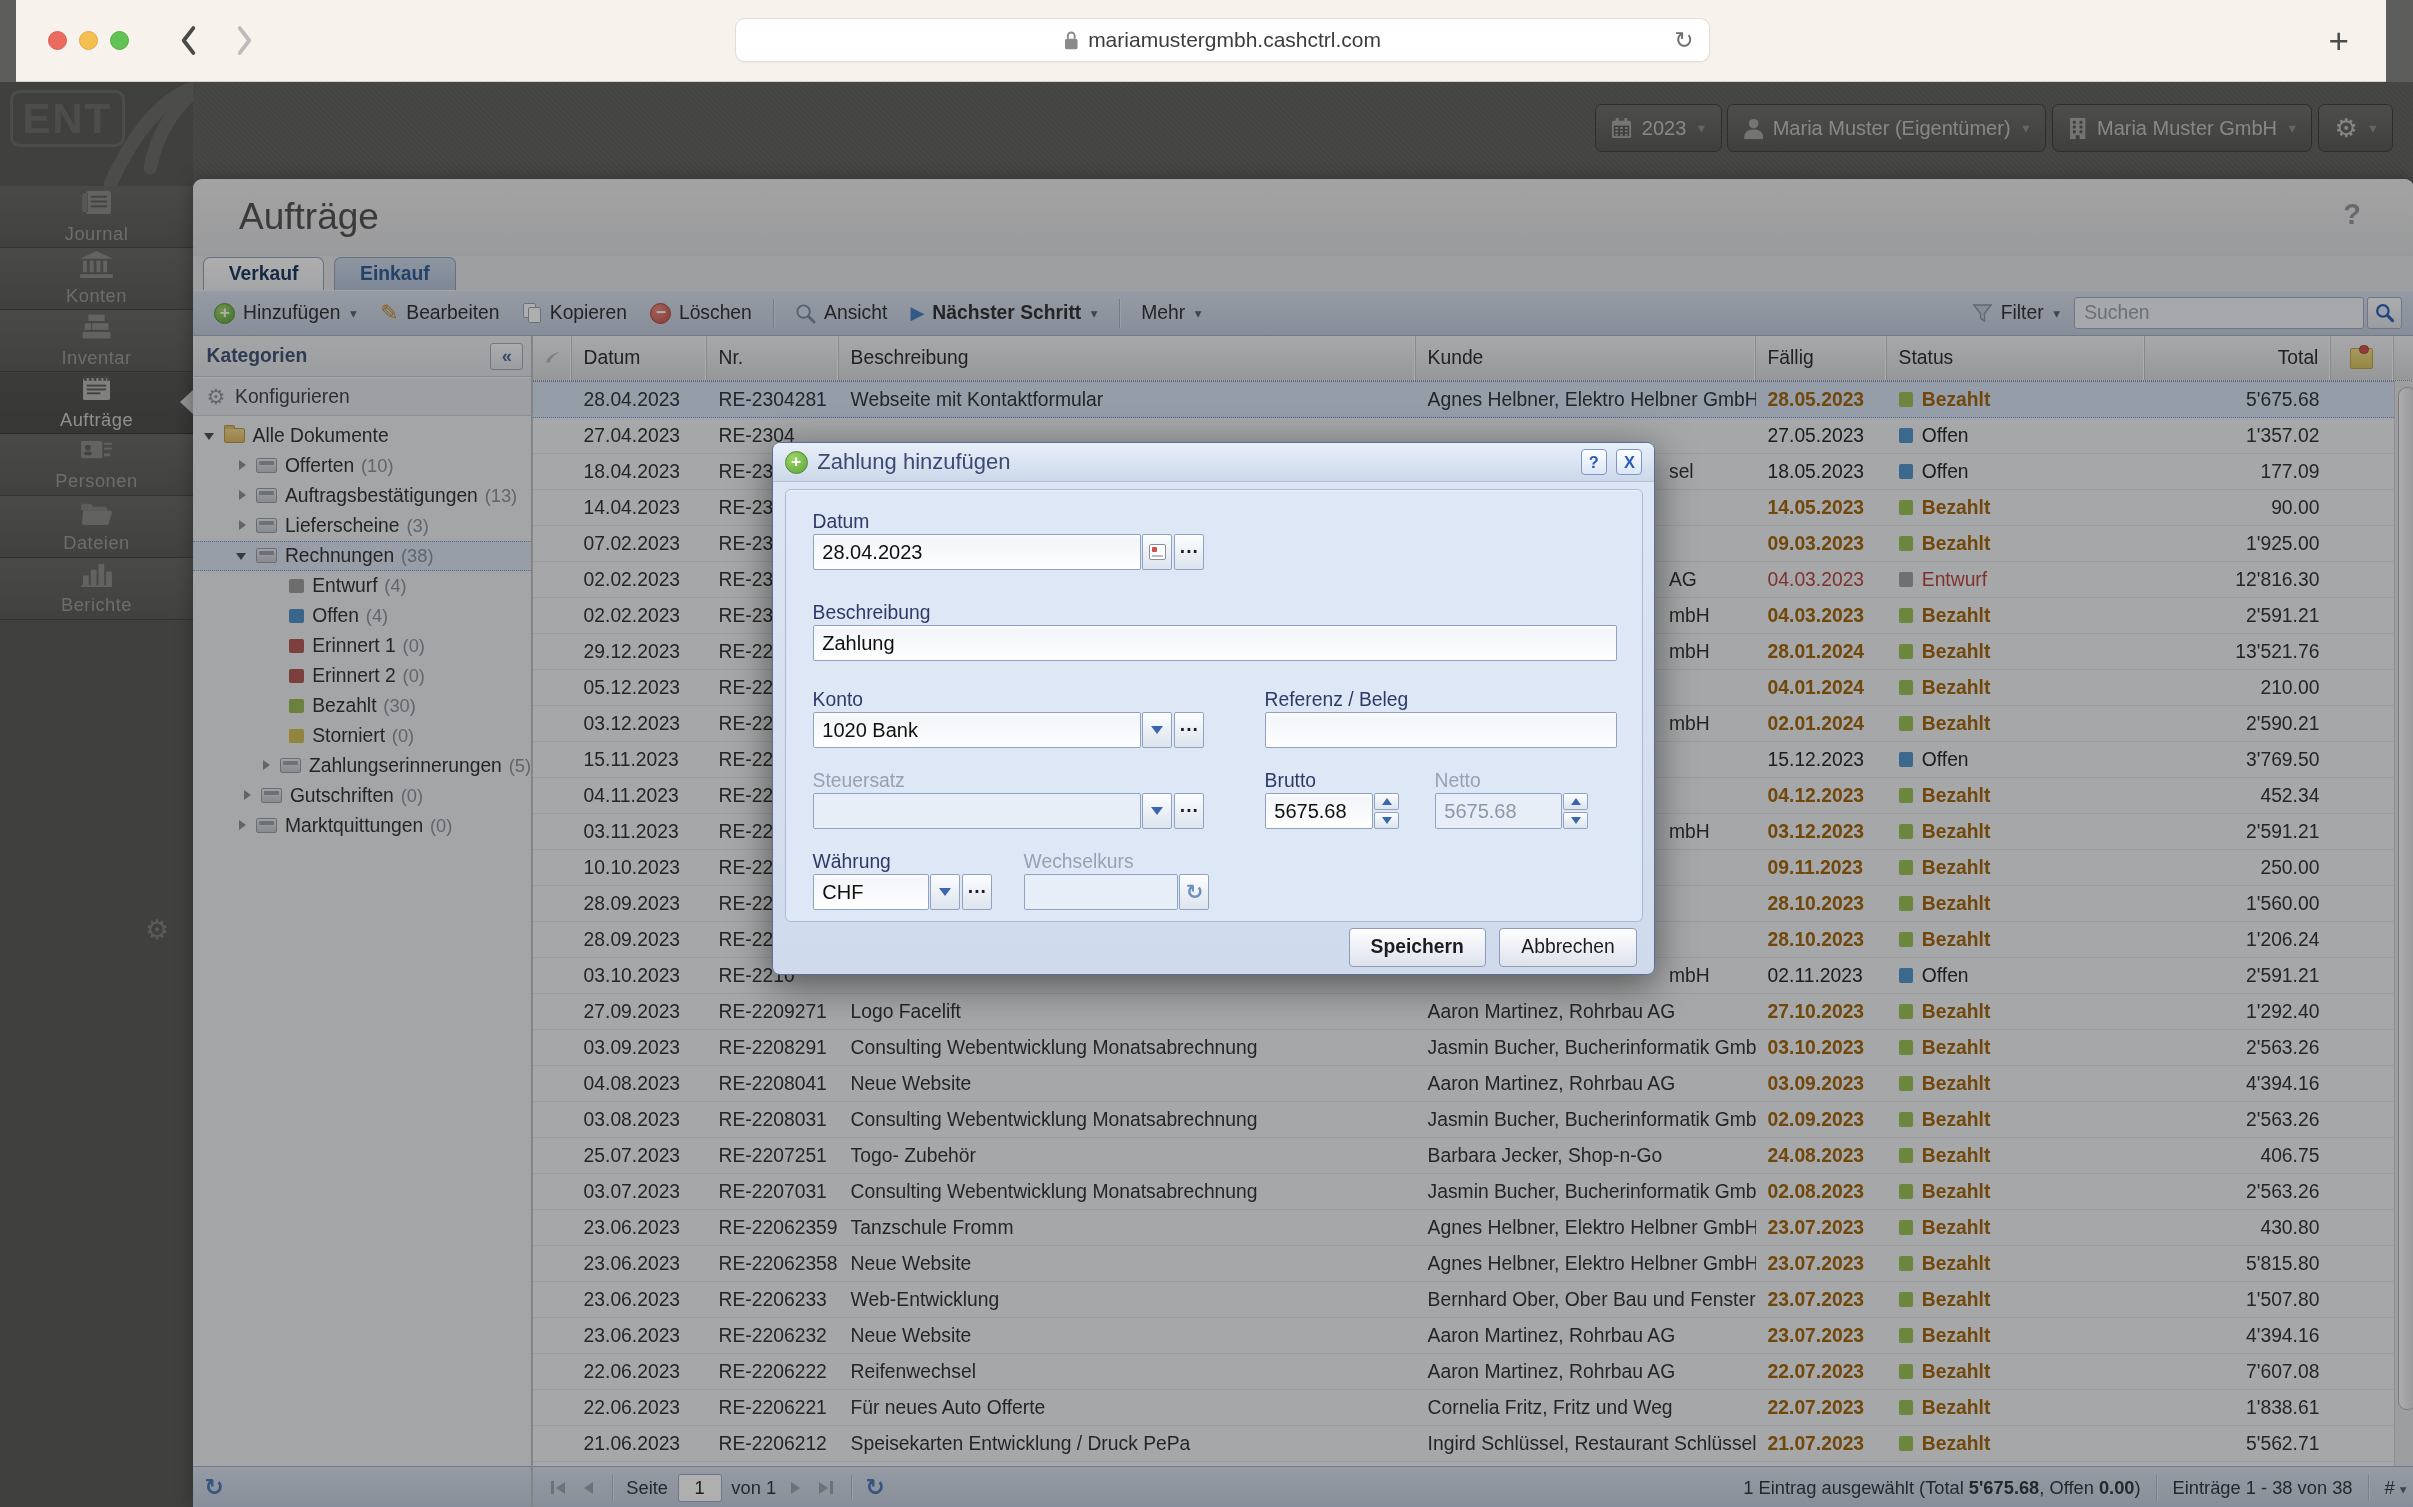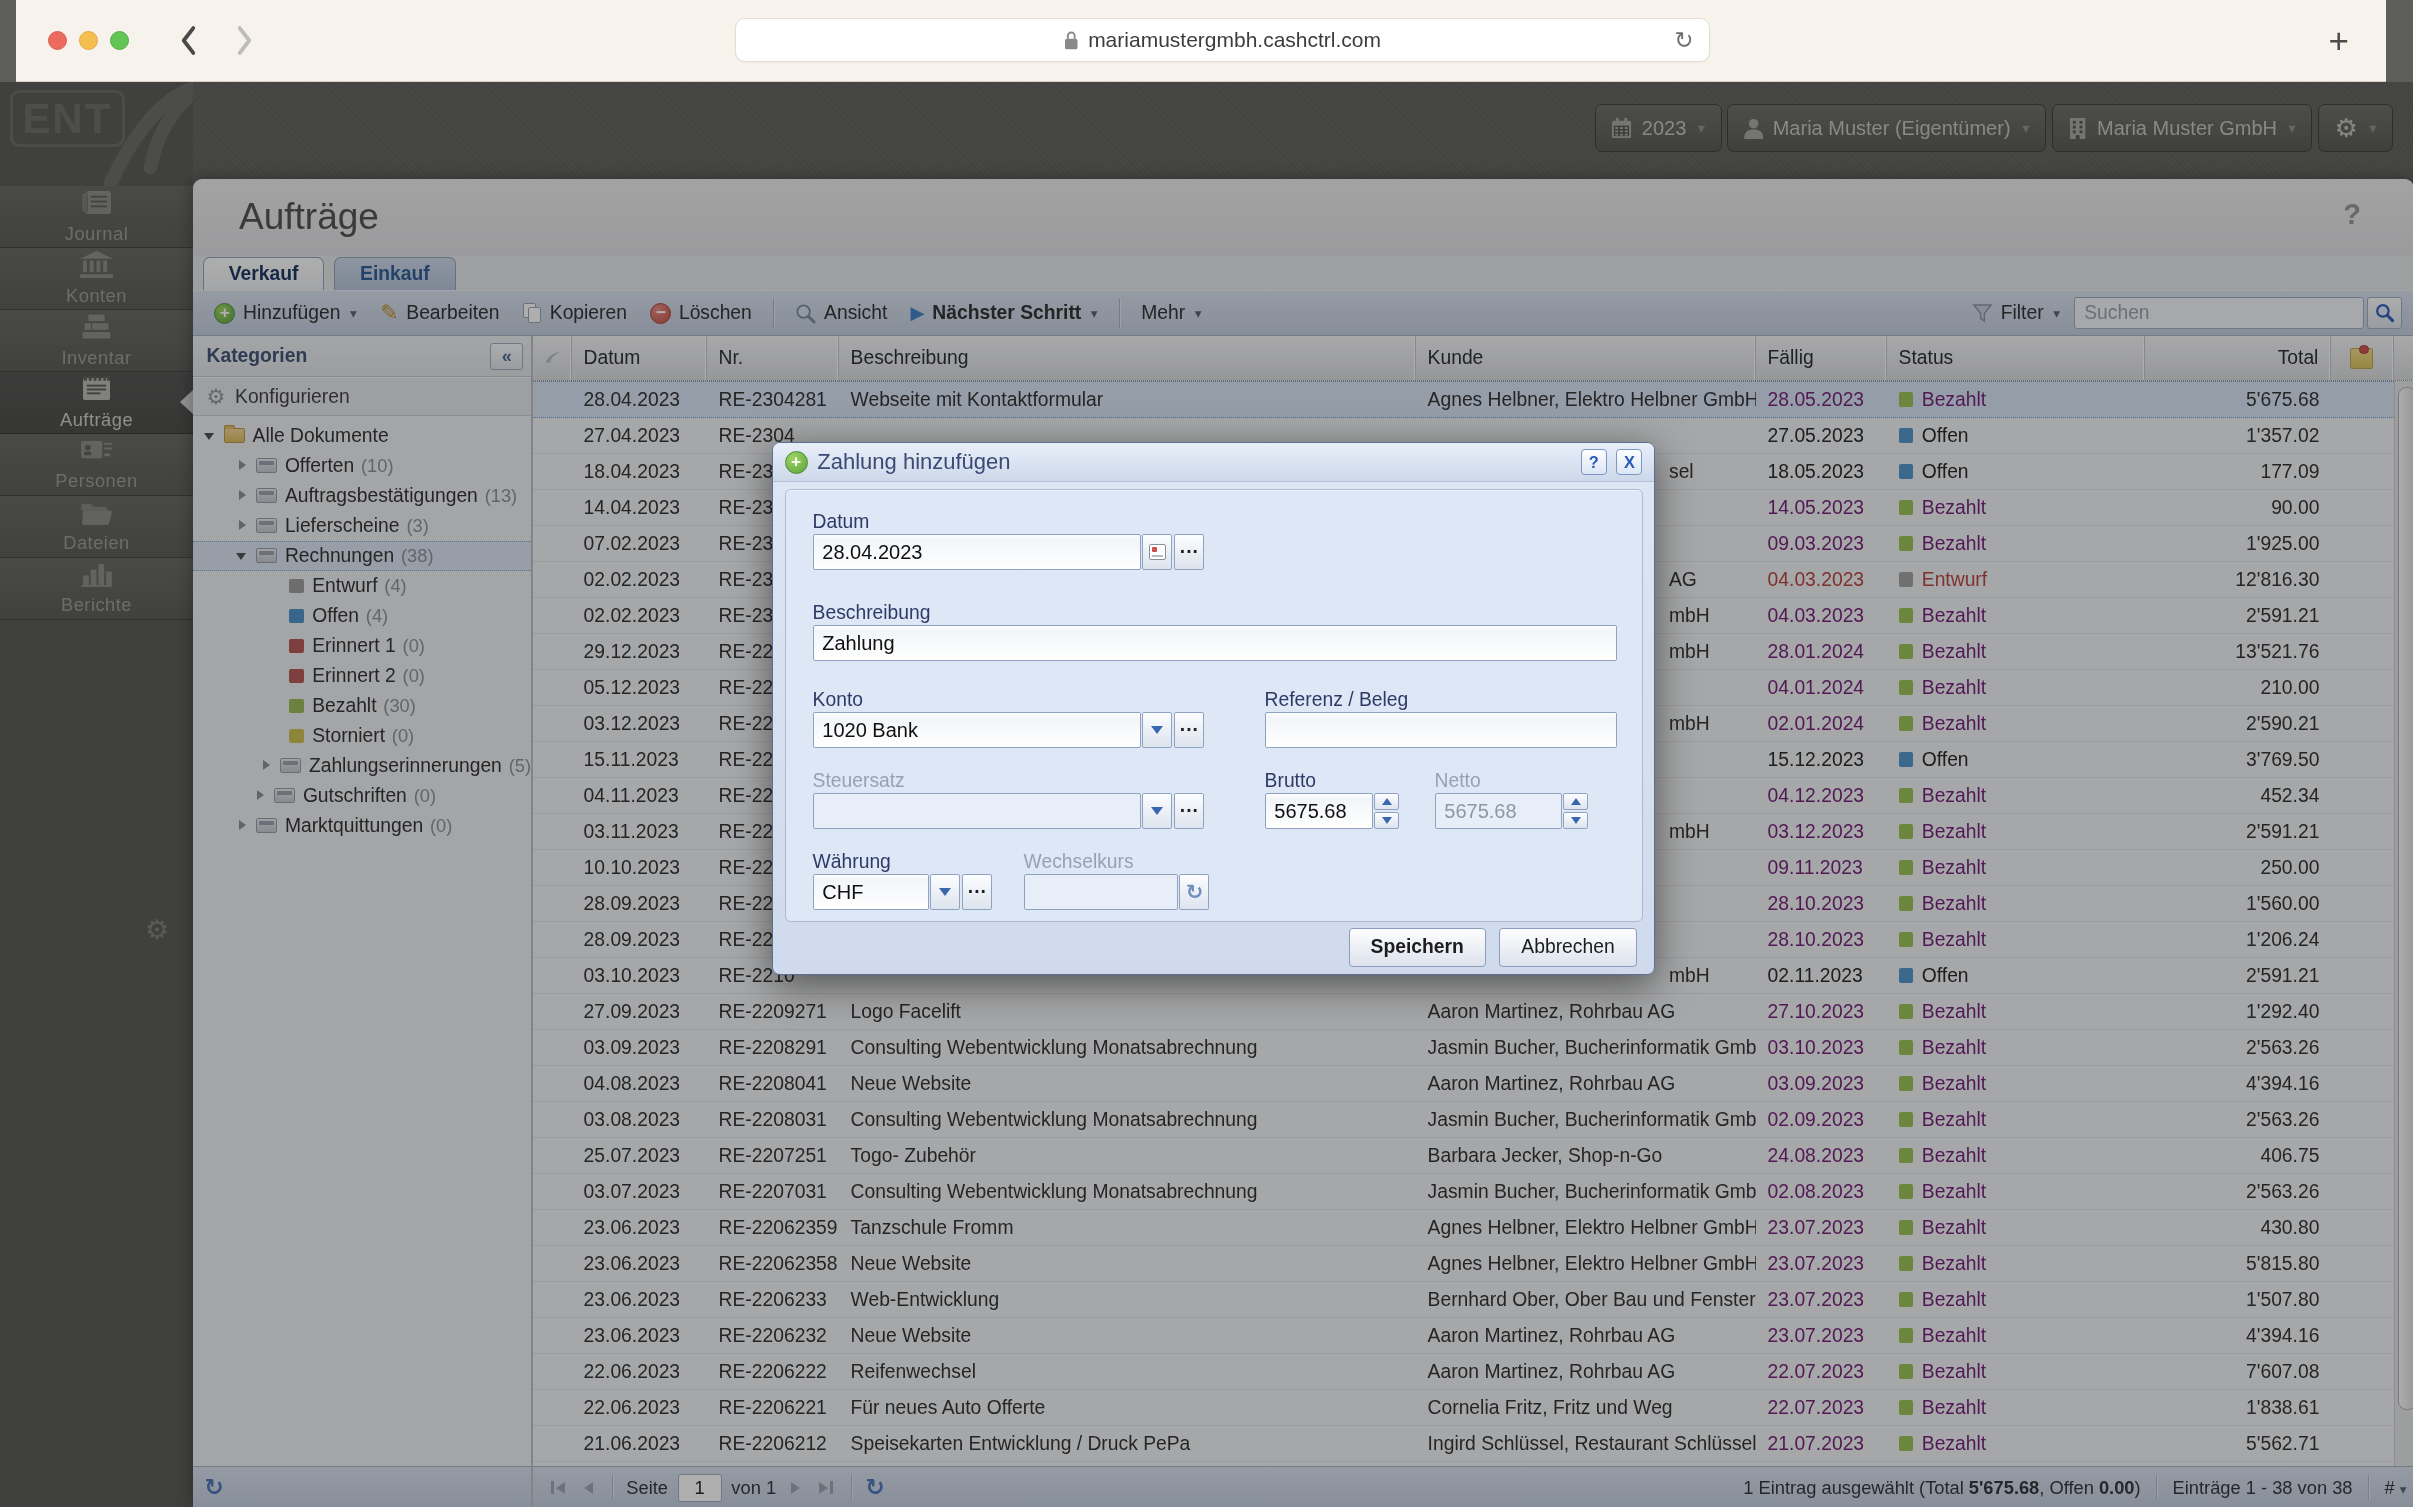--- a/index.html
+++ b/index.html
@@ -123,21 +123,21 @@
   .c-datum { width:135px; flex:none; }
   .c-nr { width:132px; flex:none; }
   .c-besch { width:577px; flex:none; }
   .c-kunde { width:340px; flex:none; }
   .c-faellig { width:131px; flex:none; }
   .c-status { width:258px; flex:none; gap:8.7px; }
   .c-total { width:186px; flex:none; justify-content:flex-end; }
   .c-note { width:63px; flex:none; justify-content:center; }
   .c-scroll { width:26px; flex:none; }
   .kunde-tail { padding-left:253px; }
-  .st-paid .c-faellig, .st-paid .c-status { color:#701a75; }
+  .st-paid .c-faellig, .st-paid .c-status { color:#a16207;font-weight:bold; }
   .st-open .c-faellig, .st-open .c-status { color:#232325; }
   .st-draft .c-faellig, .st-draft .c-status { color:#b5413d; }
   .stsq { width:14.5px; height:14.5px; border-radius:1.9px; flex:none; }
   .noteic { position:relative; width:23px; height:21px; background:linear-gradient(#eedd86,#dcc35e); border:1px solid #bda24b; border-radius:1.9px; }
   .noteic::before { content:""; position:absolute; right:3.9px; top:-3.9px; width:7.7px; height:7.7px; border-radius:50%; background:#d05050; border:1px solid #a83c3c; }
   .vscroll { position:absolute; right:0; top:45px; bottom:42px; width:26px; background:#e4e5e7; border-left:1px solid #cdced1; }
   .vthumb { position:absolute; left:2.9px; right:2.9px; top:5.8px; height:1023px; background:linear-gradient(90deg,#fbfbfc,#d9dadc); border:1px solid #adaeb1; border-radius:8.7px; }
 
   
   .statusbar { height:42px; background:linear-gradient(#d9e1ee,#c2cedf); border-top:1px solid #a3afc2; display:flex; align-items:center; padding:0 13.5px; gap:9.7px; font-size:18.3px; color:#2e3338; flex:none; }
@@ -511,21 +511,21 @@
               <span class="sq" style="background: rgb(207, 192, 79);"></span>
               <span class="tlabel">Storniert</span>
               <span class="cnt">(0)</span>
             </div>
             <div class="trow" style="padding-left: 66px;">
               <span class="exp collapsed"></span>
               <span class="docic"></span>
               <span class="tlabel">Zahlungserinnerungen</span>
               <span class="cnt">(5)</span>
             </div>
-            <div class="trow" style="padding-left: 60px;">
+            <div class="trow" style="padding-left: 47px;">
               <span class="exp collapsed"></span>
               <span class="docic"></span>
               <span class="tlabel">Gutschriften</span>
               <span class="cnt">(0)</span>
             </div>
             <div class="trow" style="padding-left: 42px;">
               <span class="exp collapsed"></span>
               <span class="docic"></span>
               <span class="tlabel">Marktquittungen</span>
               <span class="cnt">(0)</span>

